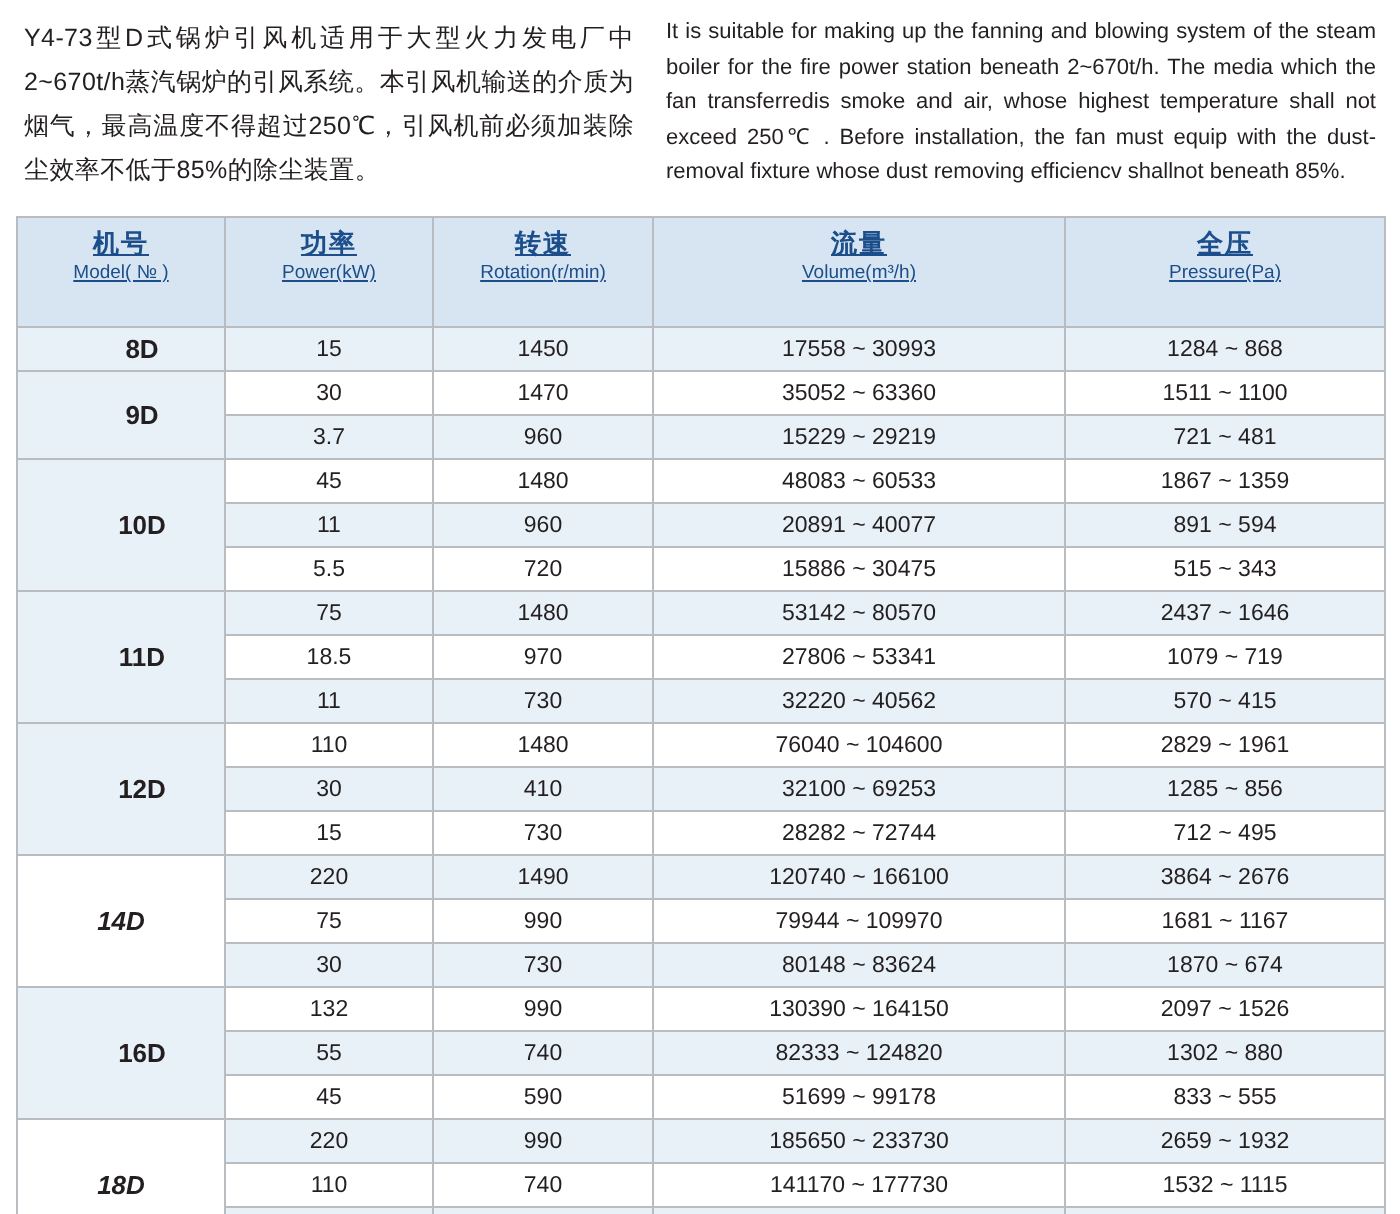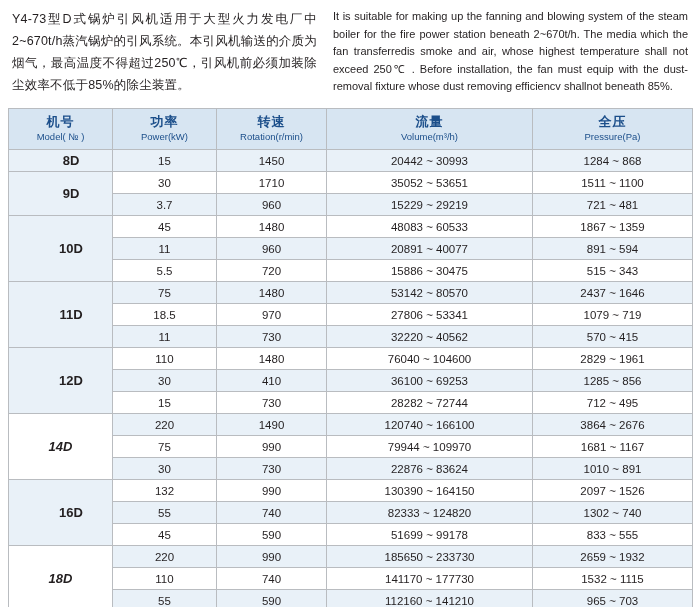--- a/index.html
+++ b/index.html
@@ -50,22 +50,23 @@
     table-layout: fixed;
   }
   table.spec th, table.spec td {
     border: 1px solid #b9bcc0;
     text-align: center;
     vertical-align: middle;
   }
   thead th {
     background: #d7e5f2;
     color: #1b4e8a;
-    padding: 5px 2px 6px 2px;
+    padding: 5px 2px 20px 2px;
     font-weight: bold;
+    text-decoration: underline;
   }
   .th-cn {
     display: block;
     font-size: 13px;
     line-height: 16px;
     letter-spacing: 1px;
   }
   .th-en {
     display: block;
     font-size: 9.5px;
@@ -145,28 +146,28 @@
             <span class="th-cn">全压</span>
             <span class="th-en">Pressure(Pa)</span>
           </th>
         </tr>
       </thead>
       <tbody id="spec-body">
           <tr class="shade">
             <td class="model shade-cell" rowspan="1">8D</td>
             <td>15</td>
             <td>1450</td>
-            <td>20442 ~ 30993</td>
+            <td>17558 ~ 30993</td>
             <td>1284 ~ 868</td>
           </tr>
           <tr class="plain">
             <td class="model shade-cell" rowspan="2">9D</td>
             <td>30</td>
-            <td>1710</td>
-            <td>35052 ~ 53651</td>
+            <td>1470</td>
+            <td>35052 ~ 63360</td>
             <td>1511 ~ 1100</td>
           </tr>
           <tr class="shade">
             <td>3.7</td>
             <td>960</td>
             <td>15229 ~ 29219</td>
             <td>721 ~ 481</td>
           </tr>
           <tr class="plain">
             <td class="model shade-cell" rowspan="3">10D</td>
@@ -209,21 +210,21 @@
           <tr class="plain">
             <td class="model shade-cell" rowspan="3">12D</td>
             <td>110</td>
             <td>1480</td>
             <td>76040 ~ 104600</td>
             <td>2829 ~ 1961</td>
           </tr>
           <tr class="shade">
             <td>30</td>
             <td>410</td>
-            <td>36100 ~ 69253</td>
+            <td>32100 ~ 69253</td>
             <td>1285 ~ 856</td>
           </tr>
           <tr class="plain">
             <td>15</td>
             <td>730</td>
             <td>28282 ~ 72744</td>
             <td>712 ~ 495</td>
           </tr>
           <tr class="shade">
             <td class="model plain-cell" rowspan="3">14D</td>
@@ -234,35 +235,35 @@
           </tr>
           <tr class="plain">
             <td>75</td>
             <td>990</td>
             <td>79944 ~ 109970</td>
             <td>1681 ~ 1167</td>
           </tr>
           <tr class="shade">
             <td>30</td>
             <td>730</td>
-            <td>22876 ~ 83624</td>
-            <td>1010 ~ 891</td>
+            <td>80148 ~ 83624</td>
+            <td>1870 ~ 674</td>
           </tr>
           <tr class="plain">
             <td class="model shade-cell" rowspan="3">16D</td>
             <td>132</td>
             <td>990</td>
             <td>130390 ~ 164150</td>
             <td>2097 ~ 1526</td>
           </tr>
           <tr class="shade">
             <td>55</td>
             <td>740</td>
             <td>82333 ~ 124820</td>
-            <td>1302 ~ 740</td>
+            <td>1302 ~ 880</td>
           </tr>
           <tr class="plain">
             <td>45</td>
             <td>590</td>
             <td>51699 ~ 99178</td>
             <td>833 ~ 555</td>
           </tr>
           <tr class="shade">
             <td class="model plain-cell" rowspan="3">18D</td>
             <td>220</td>

